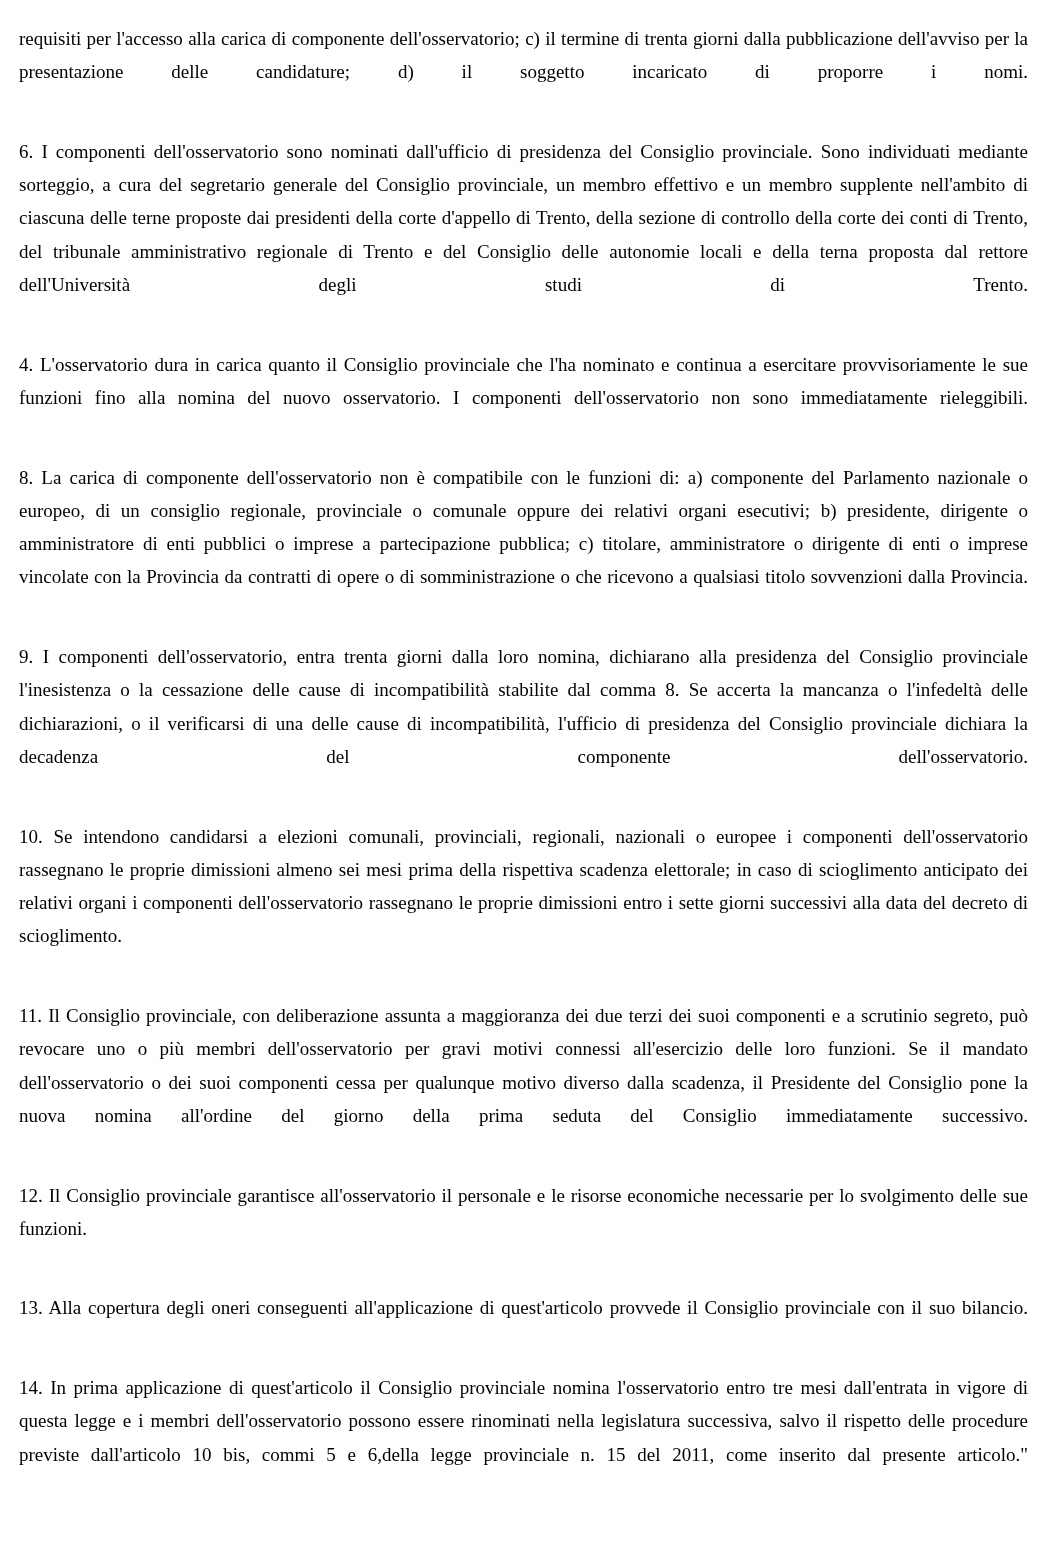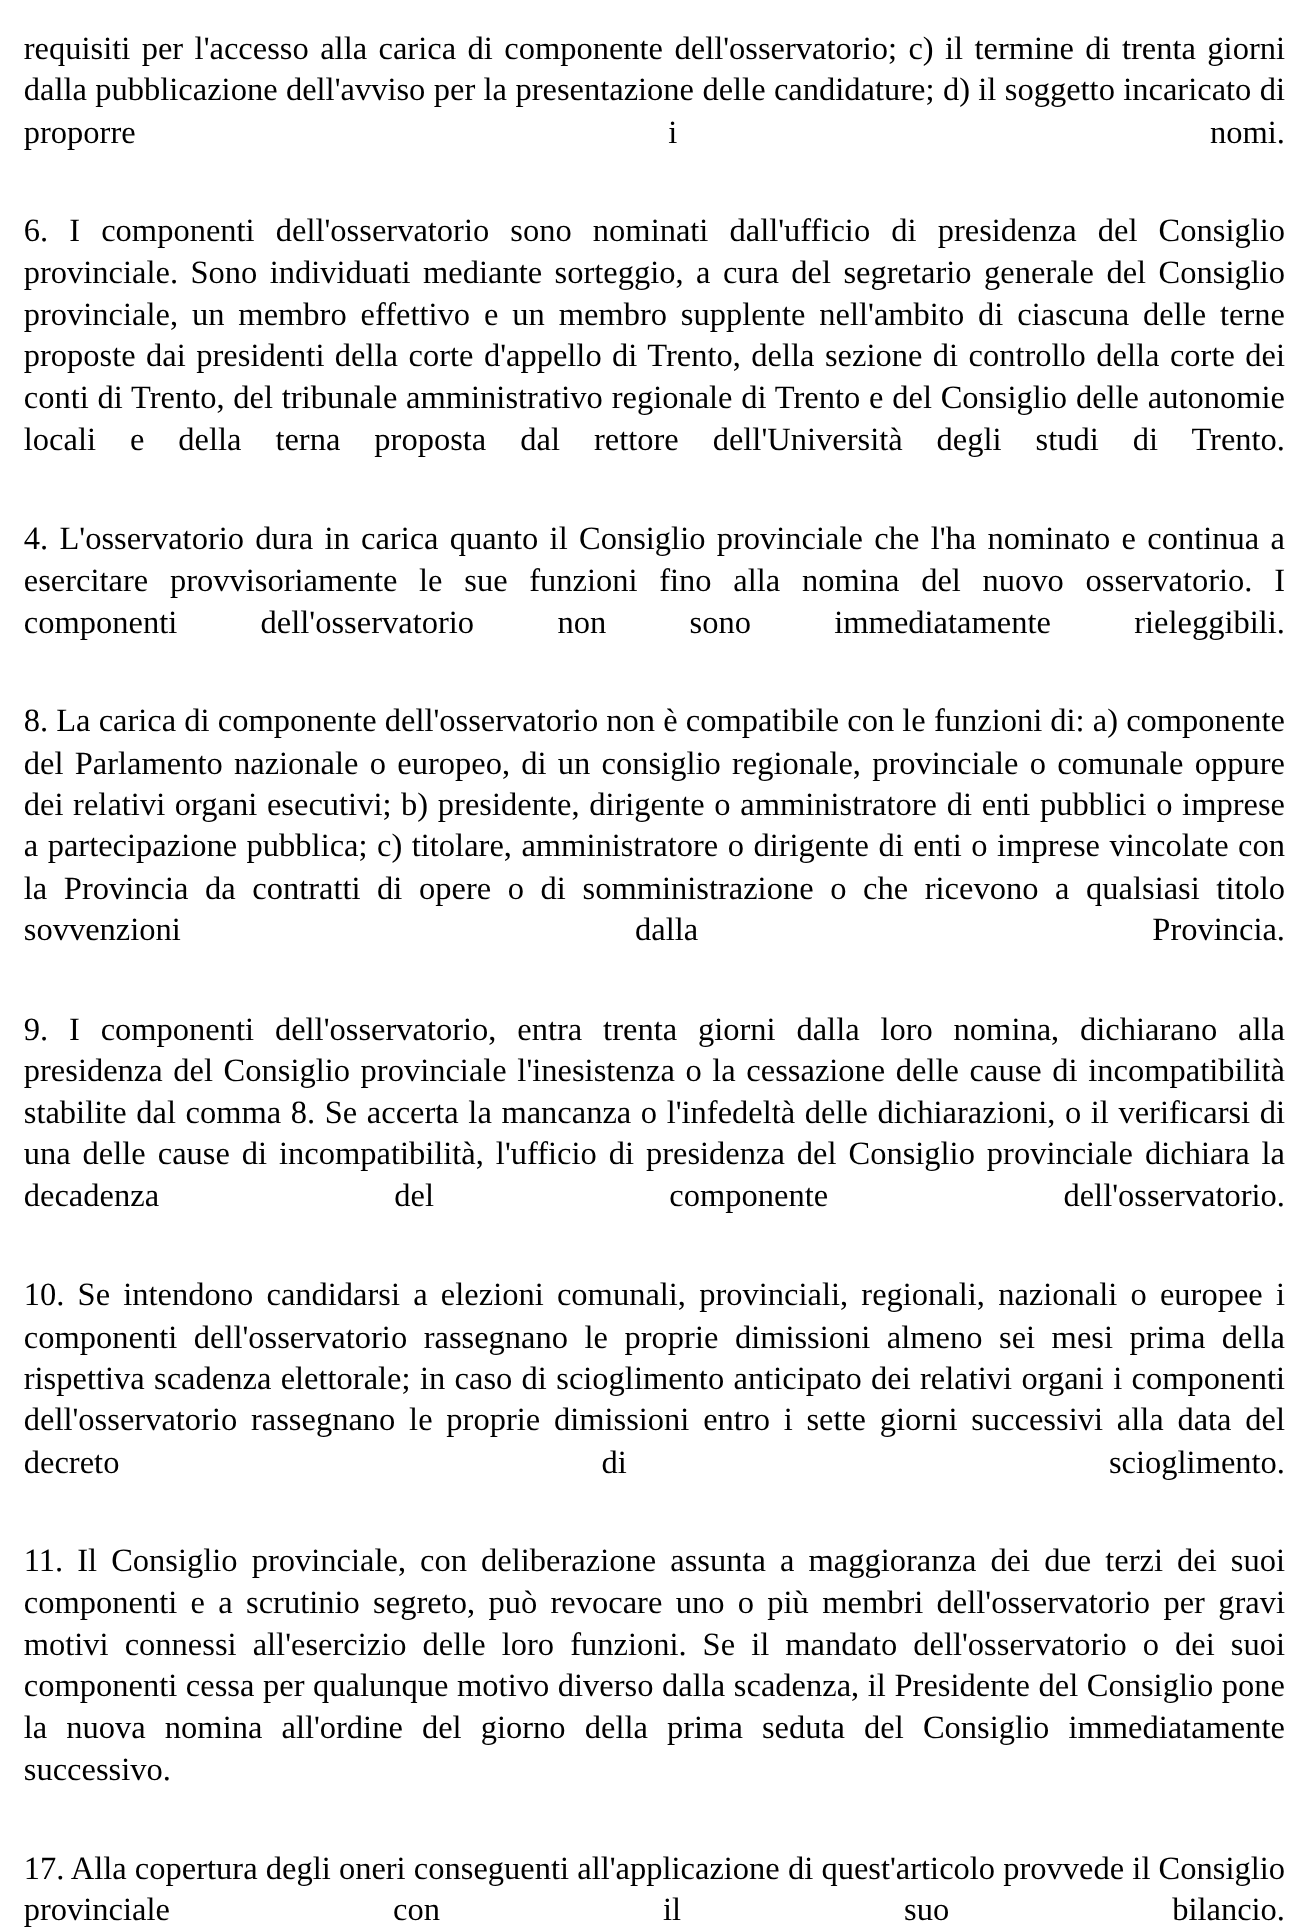--- a/index.html
+++ b/index.html
@@ -20,21 +20,21 @@
     width: 1047px;
     min-height: 1544px;
     padding: 22px 19px 18px 19px;
     background: #ffffff;
   }
   .doc-body {
     width: 1009px;
   }
   p.para {
     margin: 0 0 13px 0;
-    font-size: 26px;
+    font-size: 19px;
     line-height: 33.3px;
     text-align: justify;
     text-justify: inter-word;
     word-spacing: 0;
     hyphens: none;
     -webkit-hyphens: none;
     text-indent: 0;
   }
   p.para:last-child {
     margin-bottom: 0;
@@ -59,19 +59,20 @@
     <p class="para">4. L'osservatorio dura in carica quanto il Consiglio provinciale che l'ha nominato e continua a esercitare provvisoriamente le sue funzioni fino alla nomina del nuovo osservatorio. I componenti dell'osservatorio non sono immediatamente rieleggibili.</p>
 
     <p class="para">8. La carica di componente dell'osservatorio non è compatibile con le funzioni di: a) componente del Parlamento nazionale o europeo, di un consiglio regionale, provinciale o comunale oppure dei relativi organi esecutivi; b) presidente, dirigente o amministratore di enti pubblici o imprese a partecipazione pubblica; c) titolare, amministratore o dirigente di enti o imprese vincolate con la Provincia da contratti di opere o di somministrazione o che ricevono a qualsiasi titolo sovvenzioni dalla Provincia.</p>
 
     <p class="para">9. I componenti dell'osservatorio, entra trenta giorni dalla loro nomina, dichiarano alla presidenza del Consiglio provinciale l'inesistenza o la cessazione delle cause di incompatibilità stabilite dal comma 8. Se accerta la mancanza o l'infedeltà delle dichiarazioni, o il verificarsi di una delle cause di incompatibilità, l'ufficio di presidenza del Consiglio provinciale dichiara la decadenza del componente dell'osservatorio.</p>
 
     <p class="para">10. Se intendono candidarsi a elezioni comunali, provinciali, regionali, nazionali o europee i componenti dell'osservatorio rassegnano le proprie dimissioni almeno sei mesi prima della rispettiva scadenza elettorale; in caso di scioglimento anticipato dei relativi organi i componenti dell'osservatorio rassegnano le proprie dimissioni entro i sette giorni successivi alla data del decreto di scioglimento.</p>
 
     <p class="para">11. Il Consiglio provinciale, con deliberazione assunta a maggioranza dei due terzi dei suoi componenti e a scrutinio segreto, può revocare uno o più membri dell'osservatorio per gravi motivi connessi all'esercizio delle loro funzioni. Se il mandato dell'osservatorio o dei suoi componenti cessa per qualunque motivo diverso dalla scadenza, il Presidente del Consiglio pone la nuova nomina all'ordine del giorno della prima seduta del Consiglio immediatamente successivo.</p>
 
+    <p class="para">12. Il Consiglio provinciale garantisce all'osservatorio il personale e le risorse economiche necessarie per lo svolgimento delle sue funzioni.</p>
 
-    <p class="para">17. Alla copertura degli oneri conseguenti all'applicazione di quest'articolo provvede il Consiglio provinciale con il suo bilancio.</p>
+    <p class="para">13. Alla copertura degli oneri conseguenti all'applicazione di quest'articolo provvede il Consiglio provinciale con il suo bilancio.</p>
 
     <p class="para">14. In prima applicazione di quest'articolo il Consiglio provinciale nomina l'osservatorio entro tre mesi dall'entrata in vigore di questa legge e i membri dell'osservatorio possono essere rinominati nella legislatura successiva, salvo il rispetto delle procedure previste dall'articolo 10 bis, commi 5 e 6,della legge provinciale n. 15 del 2011, come inserito dal presente articolo."</p>
 
   </div>
 </div>
 
 </body></html>

